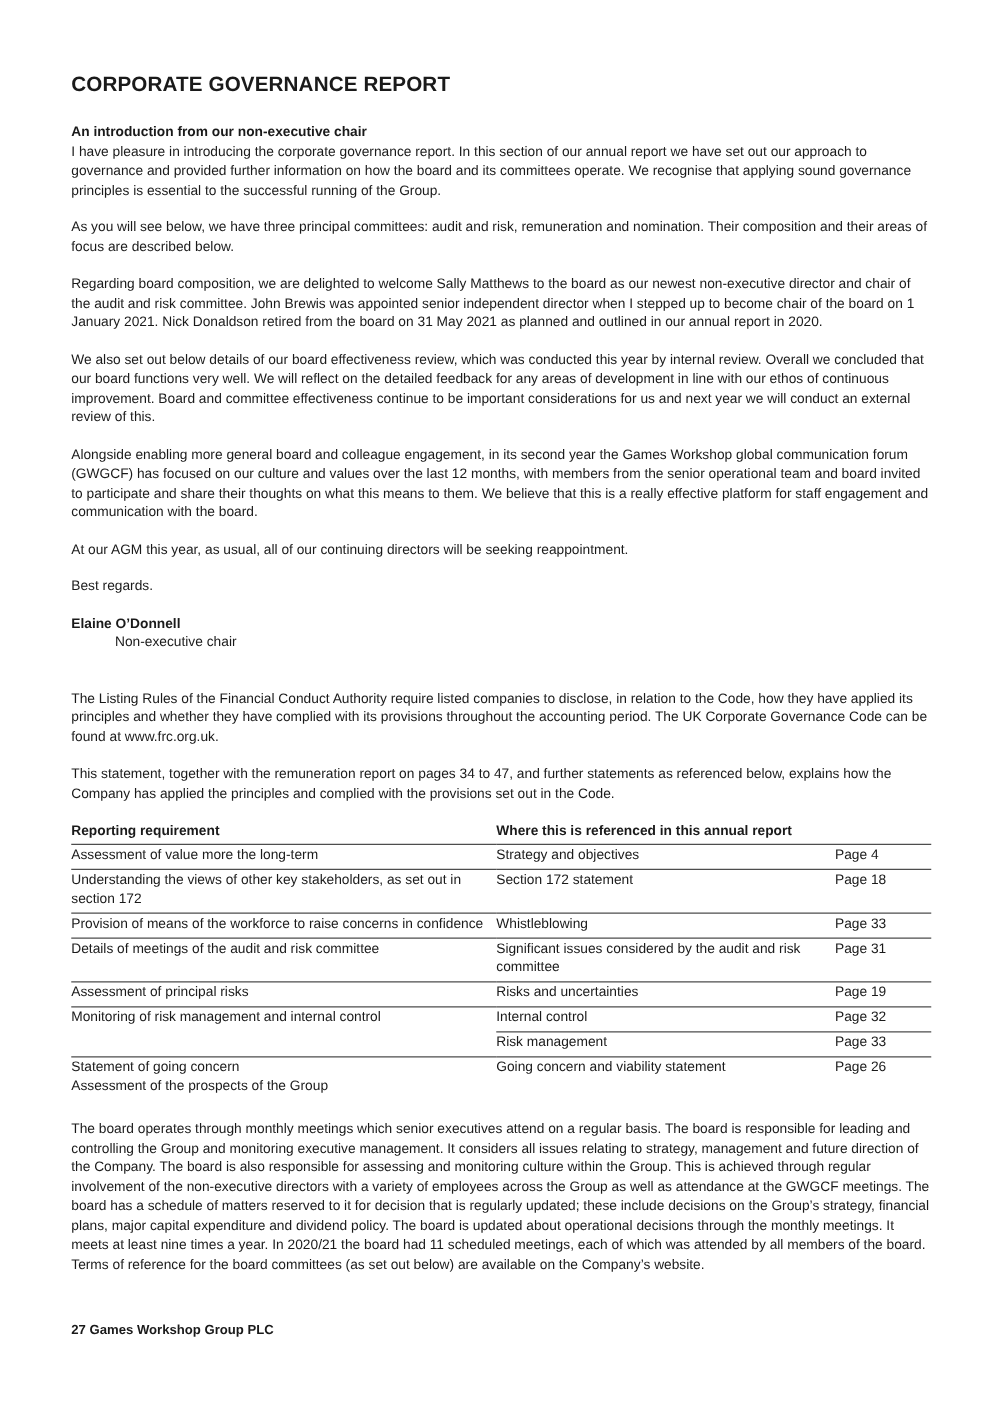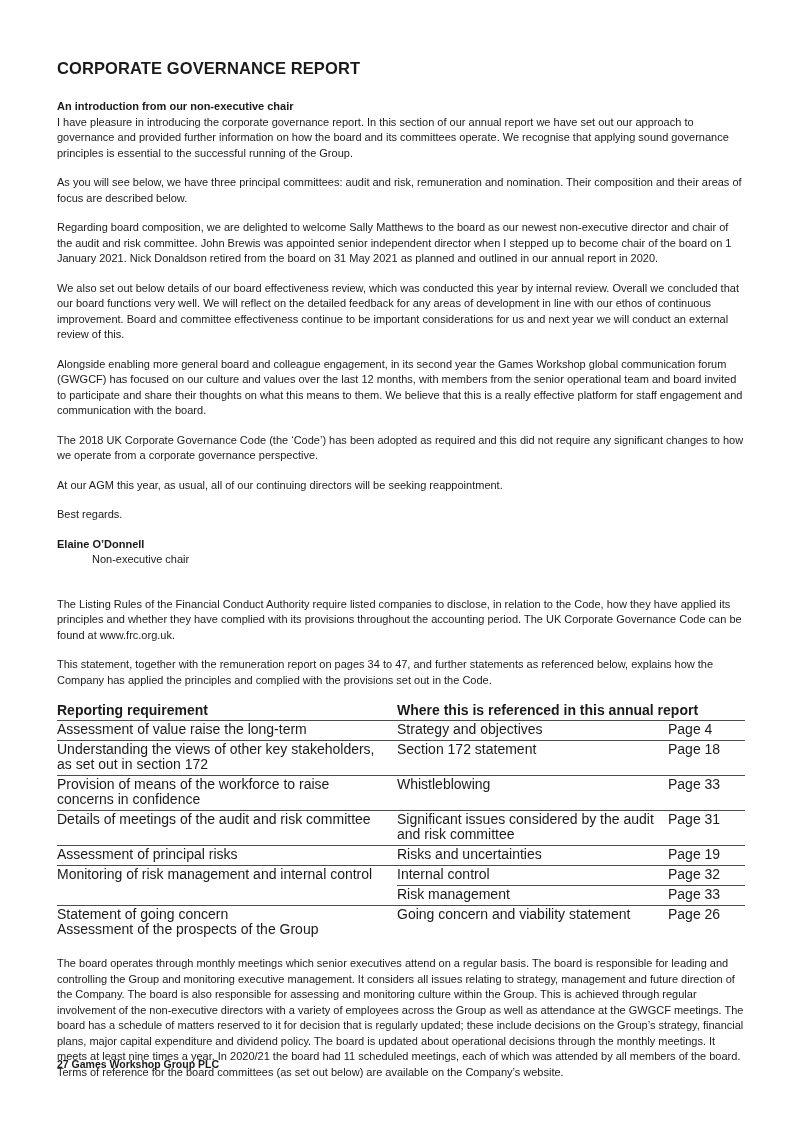--- a/index.html
+++ b/index.html
@@ -29,21 +29,21 @@
   }
   .para { margin-bottom: 14px; }
   .sig-name { font-weight: bold; margin-top: 14px; }
   .sig-role { margin-bottom: 29px; margin-left: 35px; }
 
   table.ref-table {
     width: 688px;
     border-collapse: collapse;
     table-layout: fixed;
     margin-top: 5px;
-    font-size: 14px;
+    font-size: 11px;
     line-height: 15px;
     color: #1a1a1a;
   }
   .ref-table col.c1 { width: 340px; }
   .ref-table col.c2 { width: 271px; }
   .ref-table col.c3 { width: 77px; }
   .ref-table th, .ref-table td {
     text-align: left;
     vertical-align: top;
     font-weight: normal;
@@ -66,21 +66,20 @@
 <div class="page">
 
   <h1 class="report-title">CORPORATE GOVERNANCE REPORT</h1>
 
   <div class="sub-heading">An introduction from our non-executive chair</div>
   <p class="para">I have pleasure in introducing the corporate governance report. In this section of our annual report we have set out our approach to governance and provided further information on how the board and its committees operate. We recognise that applying sound governance principles is essential to the successful running of the Group.</p>
   <p class="para">As you will see below, we have three principal committees: audit and risk, remuneration and nomination. Their composition and their areas of focus are described below.</p>
   <p class="para">Regarding board composition, we are delighted to welcome Sally Matthews to the board as our newest non-executive director and chair of the audit and risk committee. John Brewis was appointed senior independent director when I stepped up to become chair of the board on 1 January 2021. Nick Donaldson retired from the board on 31 May 2021 as planned and outlined in our annual report in 2020.</p>
   <p class="para">We also set out below details of our board effectiveness review, which was conducted this year by internal review. Overall we concluded that our board functions very well. We will reflect on the detailed feedback for any areas of development in line with our ethos of continuous improvement. Board and committee effectiveness continue to be important considerations for us and next year we will conduct an external review of this.</p>
   <p class="para">Alongside enabling more general board and colleague engagement, in its second year the Games Workshop global communication forum (GWGCF) has focused on our culture and values over the last 12 months, with members from the senior operational team and board invited to participate and share their thoughts on what this means to them. We believe that this is a really effective platform for staff engagement and communication with the board.</p>
-  <p class="para">The 2018 UK Corporate Governance Code (the ‘Code’) has been adopted as required and this did not require any significant changes to how we operate from a corporate governance perspective.</p>
   <p class="para">At our AGM this year, as usual, all of our continuing directors will be seeking reappointment.</p>
   <p class="para">Best regards.</p>
 
   <div class="sig-name">Elaine O’Donnell</div>
   <div class="sig-role">Non-executive chair</div>
 
   <p class="para">The Listing Rules of the Financial Conduct Authority require listed companies to disclose, in relation to the Code, how they have applied its principles and whether they have complied with its provisions throughout the accounting period. The UK Corporate Governance Code can be found at www.frc.org.uk.</p>
   <p class="para">This statement, together with the remuneration report on pages 34 to 47, and further statements as referenced below, explains how the Company has applied the principles and complied with the provisions set out in the Code.</p>
 
   <table class="ref-table">
@@ -90,21 +89,21 @@
         <col class="c3">
       </colgroup>
     <thead>
       <tr>
         <th class="rule">Reporting requirement</th>
         <th class="rule" colspan="2">Where this is referenced in this annual report</th>
       </tr>
     </thead>
     <tbody>
       <tr>
-        <td class="rule">Assessment of value raise the long-term</td>
+        <td class="rule">Assessment of value more the long-term</td>
         <td class="rule">Strategy and objectives</td>
         <td class="rule">Page 4</td>
       </tr>
       <tr>
         <td class="rule">Understanding the views of other key stakeholders, as set out in section 172</td>
         <td class="rule">Section 172 statement</td>
         <td class="rule">Page 18</td>
       </tr>
       <tr>
         <td class="rule">Provision of means of the workforce to raise concerns in confidence</td>

